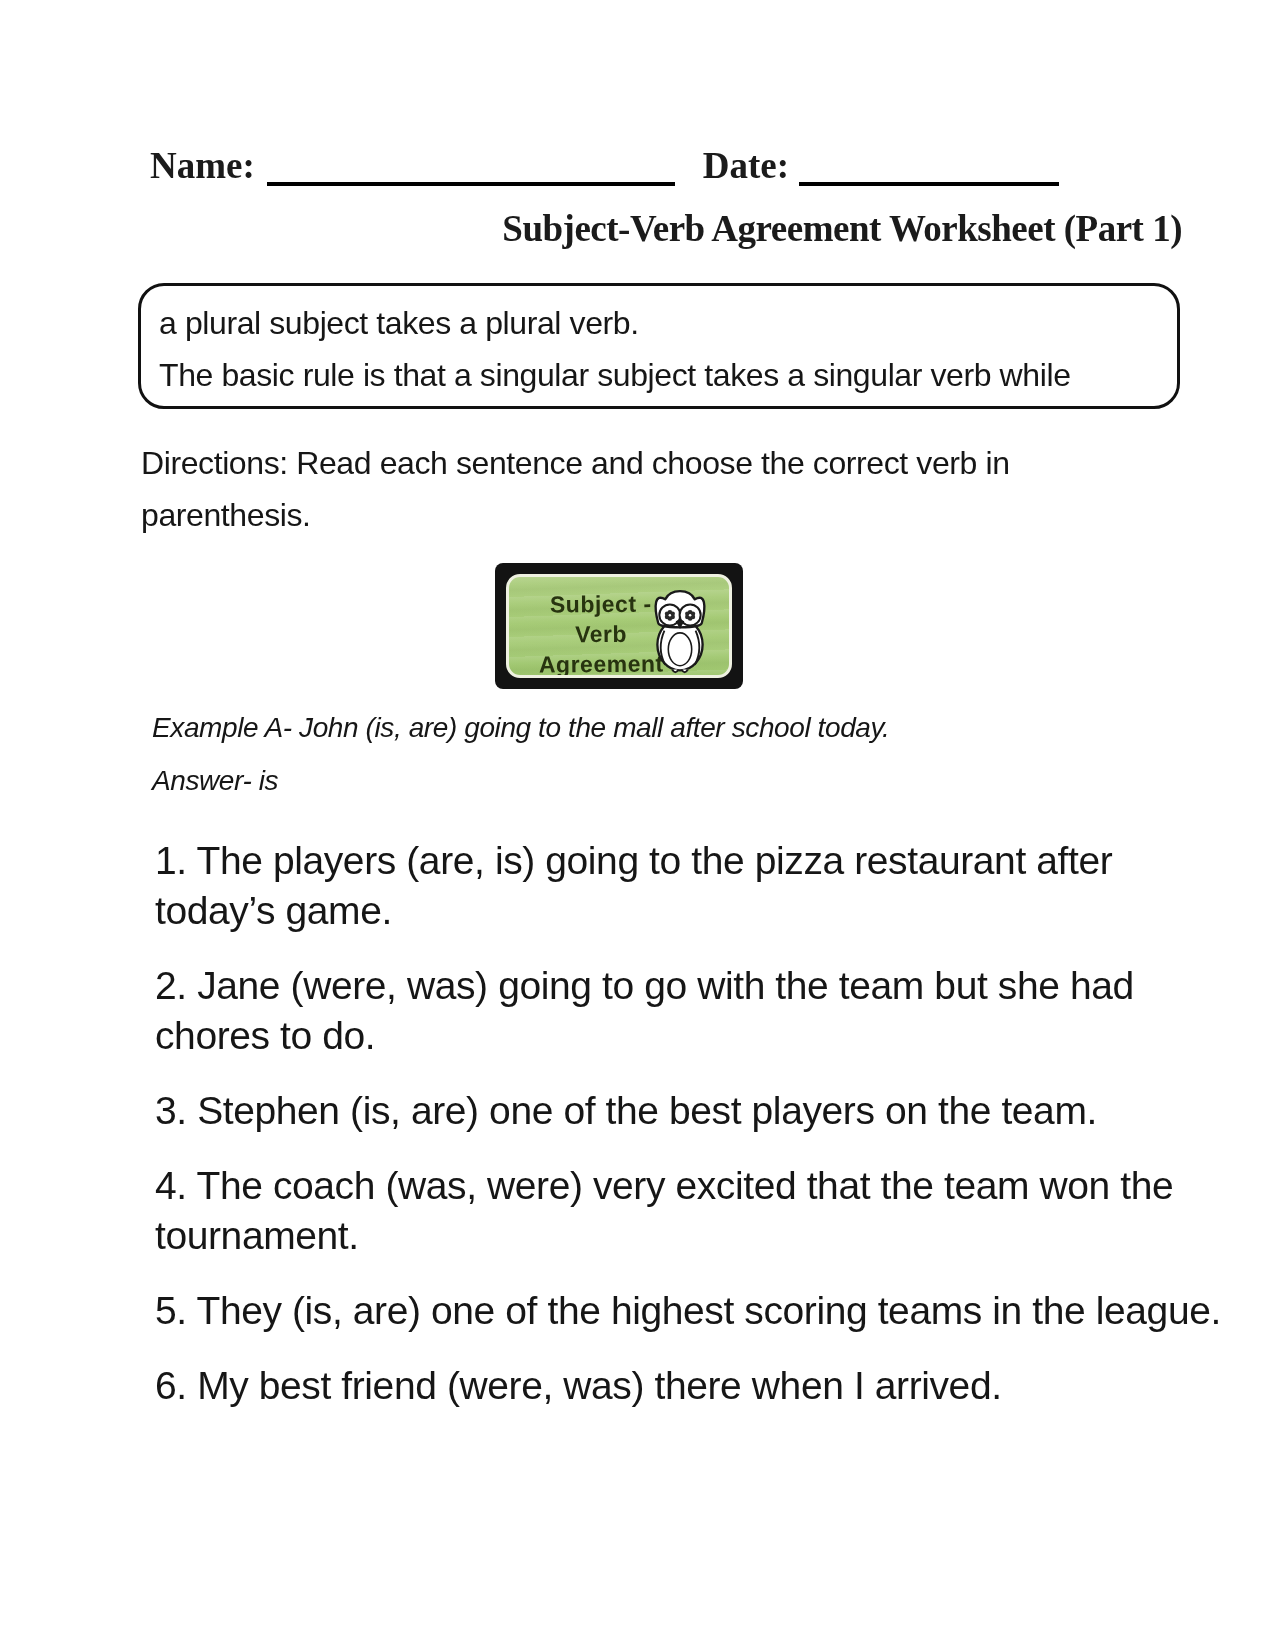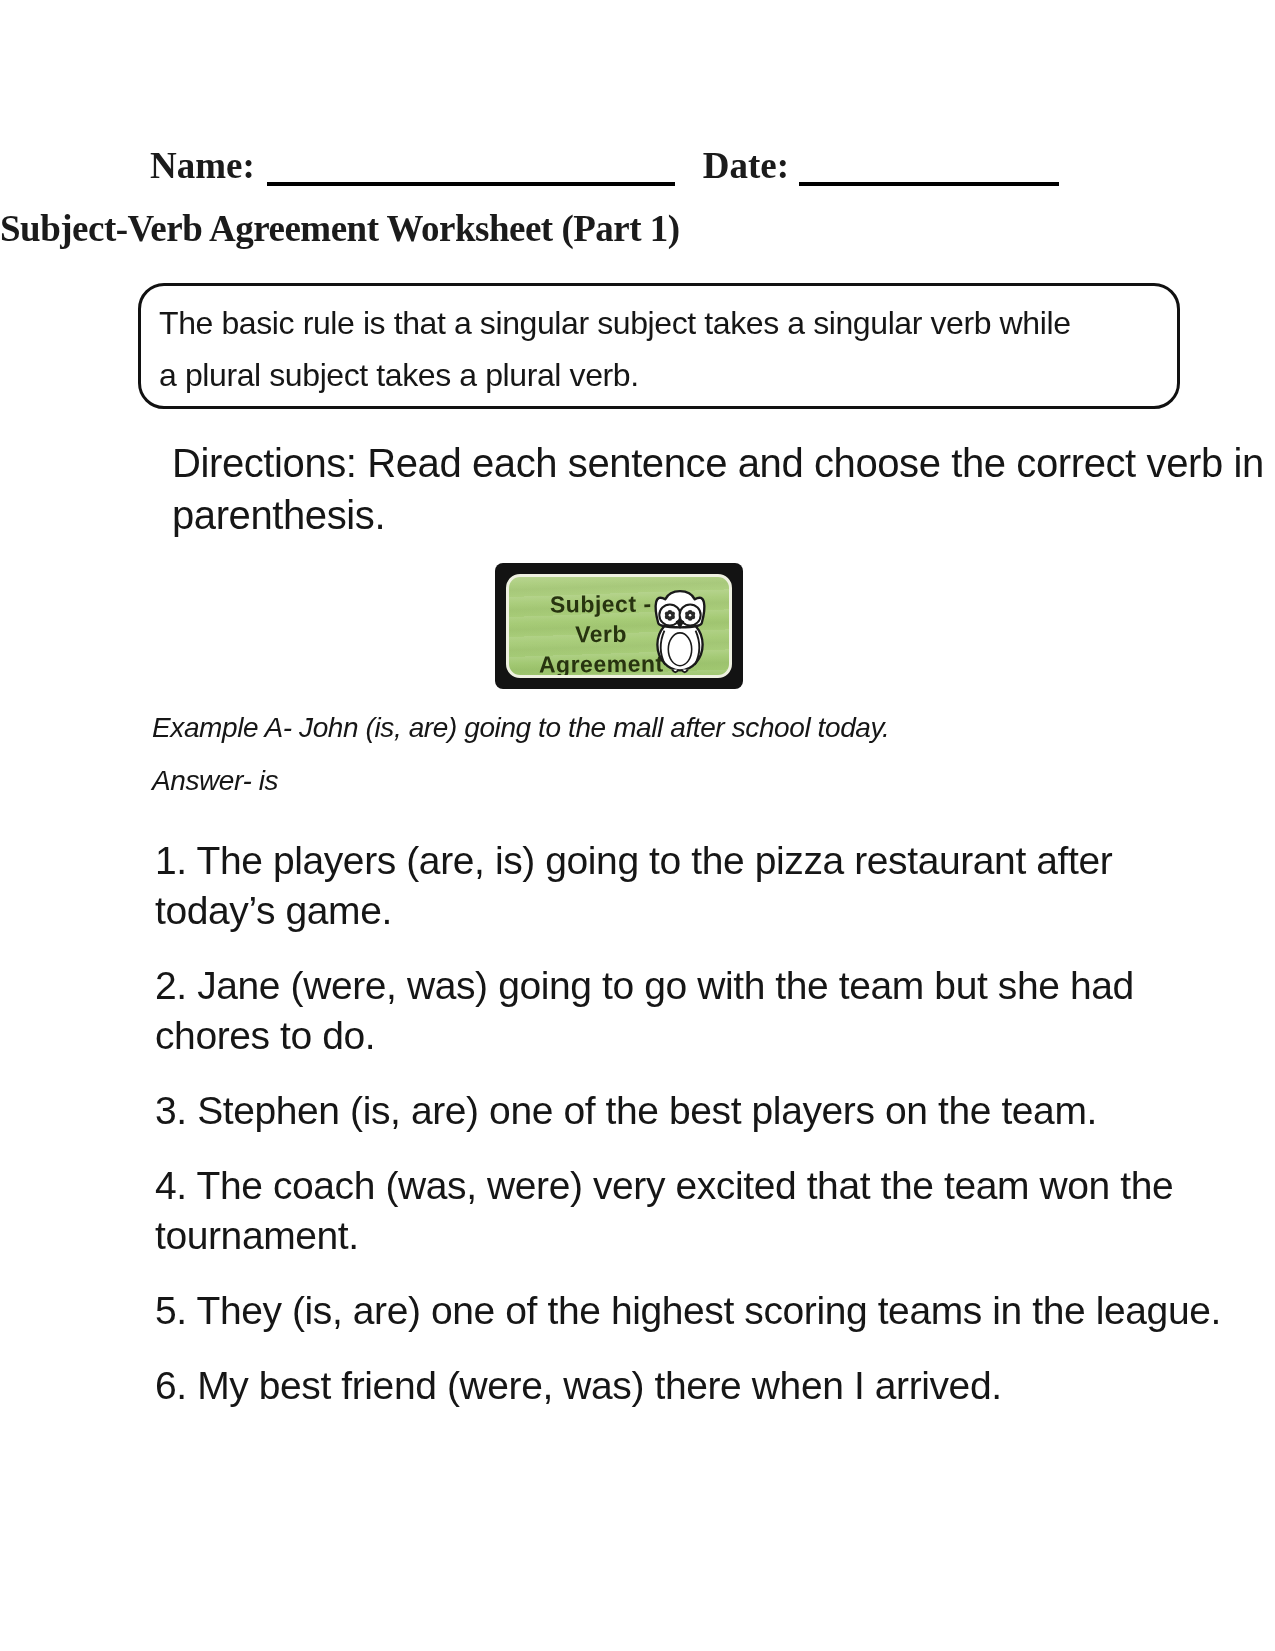--- a/index.html
+++ b/index.html
@@ -24,43 +24,43 @@
     height: 34px;
     position: relative; top: 8px;
   }
   .blank-name { width: 408px; margin-left: 12px; }
   .blank-date { width: 260px; margin-left: 10px; }
   .date-label { margin-left: 28px; }
 
   
   .title {
     position: absolute; left: 0; top: 207px; width: 1182px;
-    text-align: left;
+    text-align: right;
     font-family: "Liberation Serif", serif;
     font-weight: bold; font-size: 37px;
     letter-spacing: -0.5px;
   }
 
   
   .rule-box {
     position: absolute; left: 138px; top: 283px;
     width: 1042px; height: 126px;
     border: 3px solid #111111;
     border-radius: 26px;
     box-sizing: border-box;
     padding: 11px 14px 0 18px;
     font-size: 32px; line-height: 52px;
     letter-spacing: -0.4px;
     color: #161616;
   }
 
   
   .directions {
-    position: absolute; left: 172px; top: 437px;
-    font-size: 40px; line-height: 52px;
+    position: absolute; left: 141px; top: 437px;
+    font-size: 32px; line-height: 52px;
     letter-spacing: -0.4px;
     color: #161616;
   }
 
   
   .badge {
     position: absolute; left: 495px; top: 563px;
     width: 248px; height: 126px;
     background: #131313;
     border-radius: 8px;
@@ -117,22 +117,22 @@
 
 <div class="page">
 
   <div class="header-line">
     <span>Name:</span><span class="blank blank-name"></span><span class="date-label">Date:</span><span class="blank blank-date"></span>
   </div>
 
   <div class="title">Subject-Verb Agreement Worksheet (Part 1)</div>
 
   <div class="rule-box">
+    <div>a plural subject takes a plural verb.</div>
     <div>The basic rule is that a singular subject takes a singular verb while</div>
-    <div>a plural subject takes a plural verb.</div>
   </div>
 
   <div class="directions">
     <div>Directions: Read each sentence and choose the correct verb in</div>
     <div>parenthesis.</div>
   </div>
 
   <div class="badge">
     <div class="badge-inner">
       <div class="badge-text">

